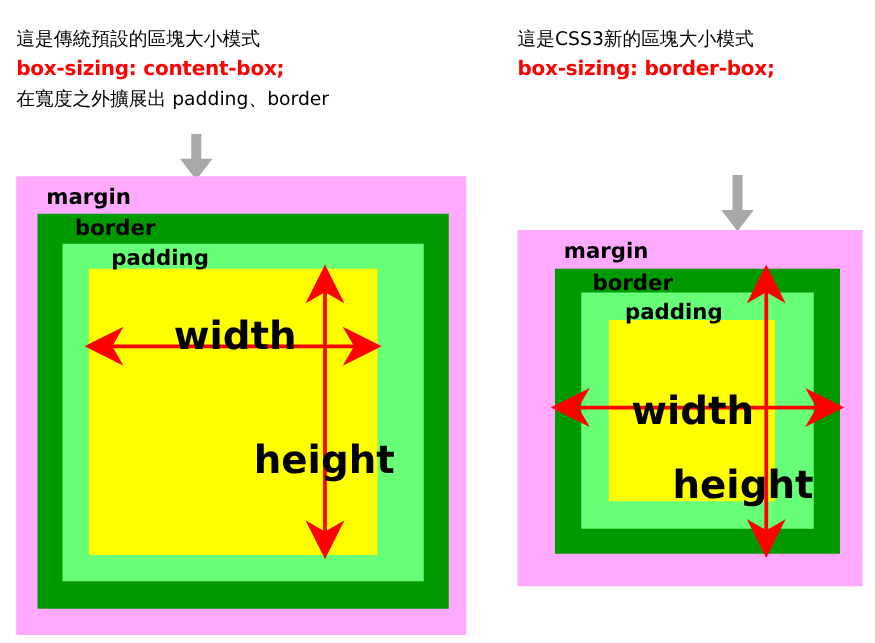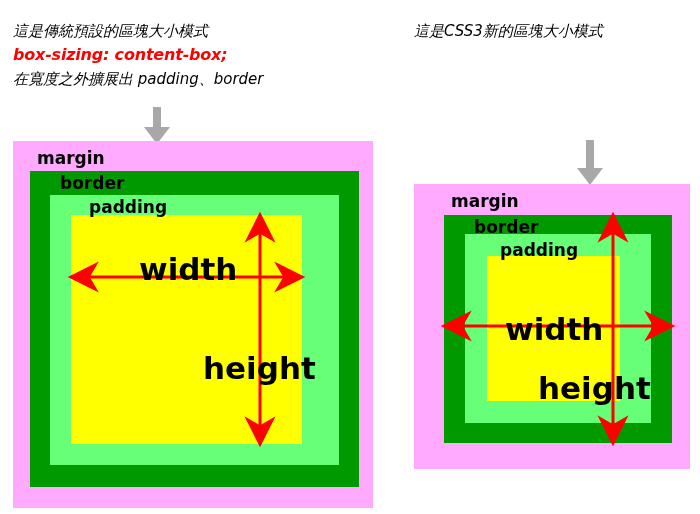--- a/index.html
+++ b/index.html
@@ -21,21 +21,20 @@
     width: 700px;
     height: 514px;
   }
 
   
   .caption {
     position: absolute;
     line-height: 1.55;
     color: #000000;
     white-space: nowrap;
-    font-style: italic;
   }
   .caption .line {
     display: block;
     font-size: 15px;
     font-weight: normal;
   }
   .caption .line.code {
     font-size: 16px;
     font-weight: bold;
     color: #ff0000;
@@ -139,20 +138,21 @@
         </g>
       </svg>
     </div>
 
     <div class="measure-label" style="left:126px; top:113px;">width</div>
     <div class="measure-label" style="left:190px; top:212px;">height</div>
   </div>
 
   <div class="caption caption-right">
     <span class="line">這是CSS3新的區塊大小模式</span>
+    <span class="line code">box-sizing: border-box;</span>
   </div>
 
   <div class="grey-arrow" style="left:576px; top:140px;">
     <svg width="28" height="46" viewBox="0 0 28 46" aria-hidden="true">
       <path d="M10 0 L18 0 L18 28 L27 28 L14 45 L1 28 L10 28 Z" fill="#a8a8a8"></path>
     </svg>
   </div>
 
   <div class="boxmodel" style="left:414px; top:184px; width:276px; height:285px;">
 

